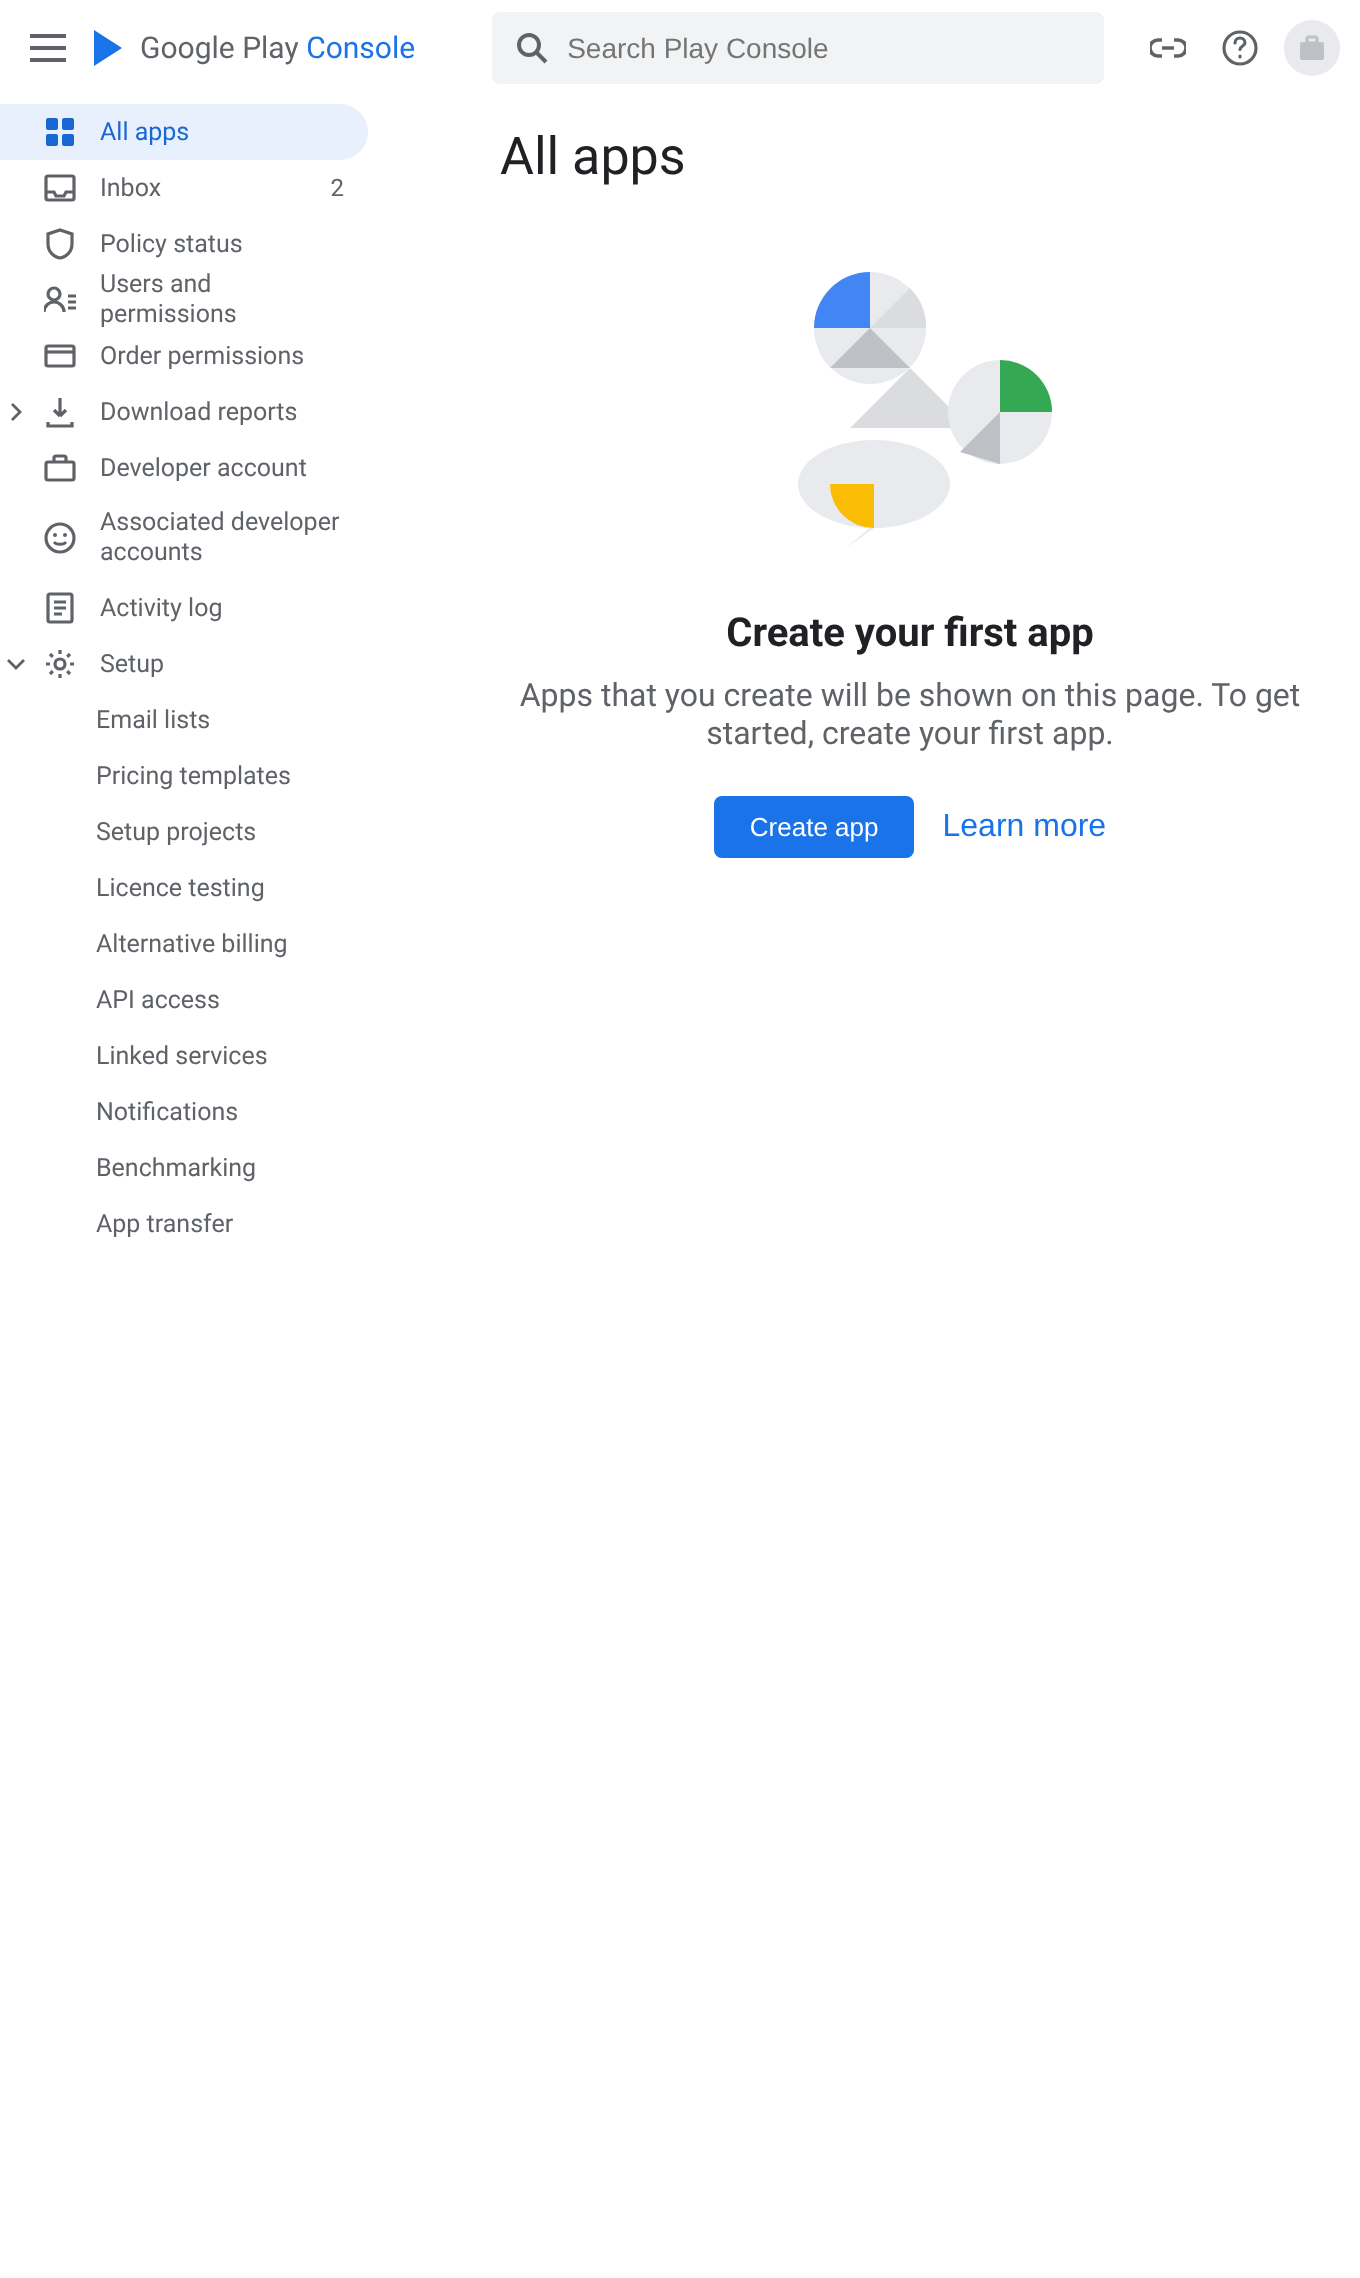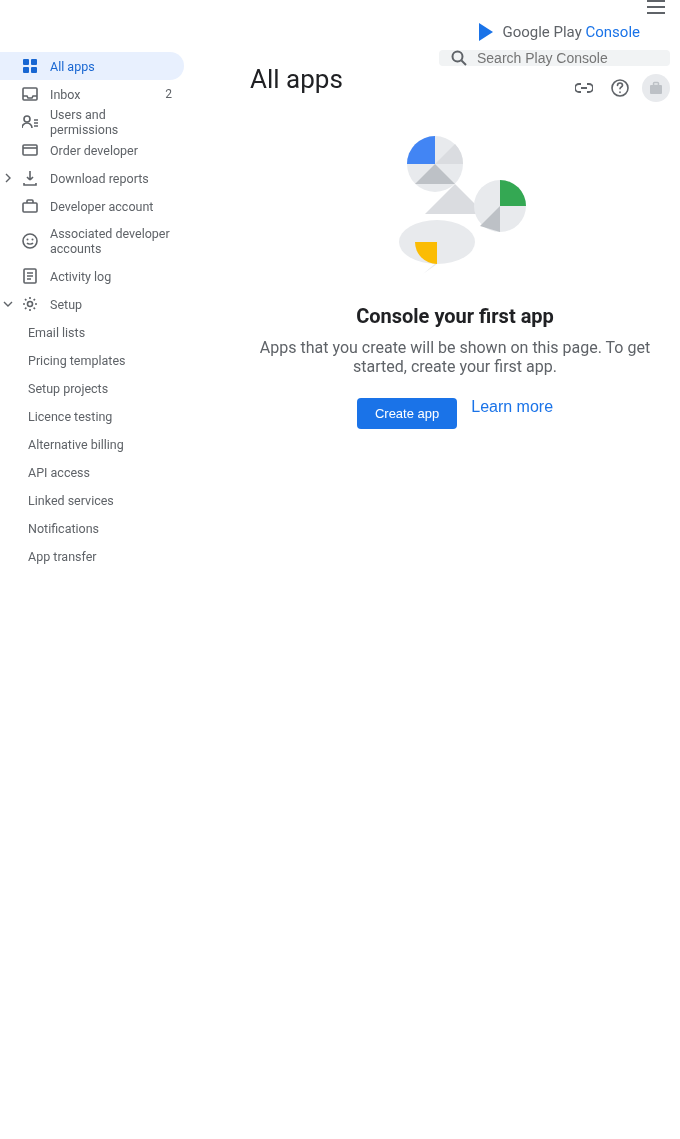--- a/index.html
+++ b/index.html
@@ -8,24 +8,23 @@
     font-size: 13px;
     color: #3c4043;
     background: #fff;
     width: 680px;
     height: 1139px;
     overflow: hidden;
   }
   .header {
     height: 48px;
     display: flex;
-    align-items: flex-end;
+    align-items: center;
     padding: 0 10px;
     gap: 8px;
-    flex-direction: column;
   }
   .hamburger {
     width: 28px; height: 28px;
     display: flex; align-items: center; justify-content: center;
     cursor: pointer;
     border-radius: 50%;
   }
   .logo-wrap {
     display: flex; align-items: center; gap: 6px;
     cursor: pointer;
@@ -87,21 +86,21 @@
     width: 20px; height: 20px;
     display: flex; align-items: center; justify-content: center;
     margin-right: 10px;
     flex-shrink: 0;
   }
   .nav-item .badge {
     margin-left: auto;
     font-size: 12px;
   }
   .nav-sub {
-    padding-left: 28px;
+    padding-left: 48px;
     height: 28px;
     display: flex; align-items: center;
     color: #5f6368;
     font-size: 12.5px;
     cursor: pointer;
   }
   .expand-arrow {
     position: absolute;
     left: 2px;
     width: 12px; height: 12px;
@@ -130,21 +129,21 @@
     font-size: 20px;
     color: #202124;
     margin-bottom: 10px;
   }
   .empty-desc {
     font-size: 16px;
     color: #5f6368;
     margin-bottom: 22px;
   }
   .btn-row {
-    display: flex; justify-content: center; gap: 14px; align-items: flex-start;
+    display: flex; justify-content: center; gap: 14px; align-items: center;
   }
   .btn-primary {
     background: #1a73e8;
     color: #fff;
     border: none;
     border-radius: 4px;
     padding: 8px 18px;
     font-size: 13px;
     cursor: pointer;
   }
@@ -218,35 +217,43 @@
           <svg width="16" height="14" viewBox="0 0 16 14">
             <rect x="1" y="1" width="14" height="12" rx="1" stroke="#5f6368" stroke-width="1.6" fill="none"></rect>
             <path d="M1 9h4l1 2h4l1-2h4" stroke="#5f6368" stroke-width="1.6" fill="none"></path>
           </svg>
         </span>
       <span>Inbox</span>
       <span class="badge">2</span>
     </div>
     <div class="nav-item">
       <span class="nav-icon">
+          <svg width="14" height="16" viewBox="0 0 14 16">
+            <path d="M7 1l6 2v5c0 4-3 6.5-6 7-3-.5-6-3-6-7V3l6-2z" stroke="#5f6368" stroke-width="1.6" fill="none"></path>
+          </svg>
+        </span>
+      <span>Policy status</span>
+    </div>
+    <div class="nav-item">
+      <span class="nav-icon">
           <svg width="16" height="14" viewBox="0 0 16 14">
             <circle cx="5" cy="4" r="3" stroke="#5f6368" stroke-width="1.6" fill="none"></circle>
             <path d="M0 13c0-3 2.5-5 5-5s5 2 5 5M12 5h4M12 8h4M12 11h4" stroke="#5f6368" stroke-width="1.6" fill="none"></path>
           </svg>
         </span>
       <span>Users and permissions</span>
     </div>
     <div class="nav-item">
       <span class="nav-icon">
           <svg width="16" height="12" viewBox="0 0 16 12">
             <rect x="1" y="1" width="14" height="10" rx="1" stroke="#5f6368" stroke-width="1.6" fill="none"></rect>
             <path d="M1 4h14" stroke="#5f6368" stroke-width="1.6"></path>
           </svg>
         </span>
-      <span>Order developer</span>
+      <span>Order permissions</span>
     </div>
     <div class="nav-item">
       <span class="expand-arrow">
           <svg width="6" height="10" viewBox="0 0 6 10">
             <path d="M1 1l4 4-4 4" stroke="#5f6368" stroke-width="1.4" fill="none"></path>
           </svg>
         </span>
       <span class="nav-icon">
           <svg width="14" height="16" viewBox="0 0 14 16">
             <path d="M7 1v9m0 0l-3-3m3 3l3-3M1 13v2h12v-2" stroke="#5f6368" stroke-width="1.6" fill="none"></path>
@@ -313,20 +320,23 @@
         <span>Alternative billing</span>
       </div>
     <div class="nav-sub">
         <span>API access</span>
       </div>
     <div class="nav-sub">
         <span>Linked services</span>
       </div>
     <div class="nav-sub">
         <span>Notifications</span>
+      </div>
+    <div class="nav-sub">
+        <span>Benchmarking</span>
       </div>
     <div class="nav-sub">
         <span>App transfer</span>
       </div>
   </nav>
 
   <main class="main">
     <h1 class="page-title">All apps</h1>
     <div class="empty-state">
       <div class="illus">
@@ -337,21 +347,21 @@
           <path d="M70 40 L50 60 L90 60 Z" fill="#bdc1c6"></path>
           <path d="M90 60 L120 90 L60 90 Z" fill="#dadce0"></path>
           <circle cx="135" cy="82" r="26" fill="#e8eaed"></circle>
           <path d="M135 56 A26 26 0 0 1 161 82 L135 82 Z" fill="#34a853"></path>
           <path d="M135 82 L115 102 L135 108 Z" fill="#bdc1c6"></path>
           <ellipse cx="72" cy="118" rx="38" ry="22" fill="#e8eaed"></ellipse>
           <path d="M72 140 L58 150 L72 138 Z" fill="#e8eaed"></path>
           <path d="M50 118 A22 22 0 0 0 72 140 L72 118 Z" fill="#fbbc04"></path>
         </svg>
       </div>
-      <h2 class="empty-title">Console your first app</h2>
+      <h2 class="empty-title">Create your first app</h2>
       <p class="empty-desc">Apps that you create will be shown on this page. To get started, create your first app.</p>
       <div class="btn-row">
         <button class="btn-primary">Create app</button>
         <button class="btn-link">Learn more</button>
       </div>
     </div>
   </main>
 </div>
 
 </body></html>

